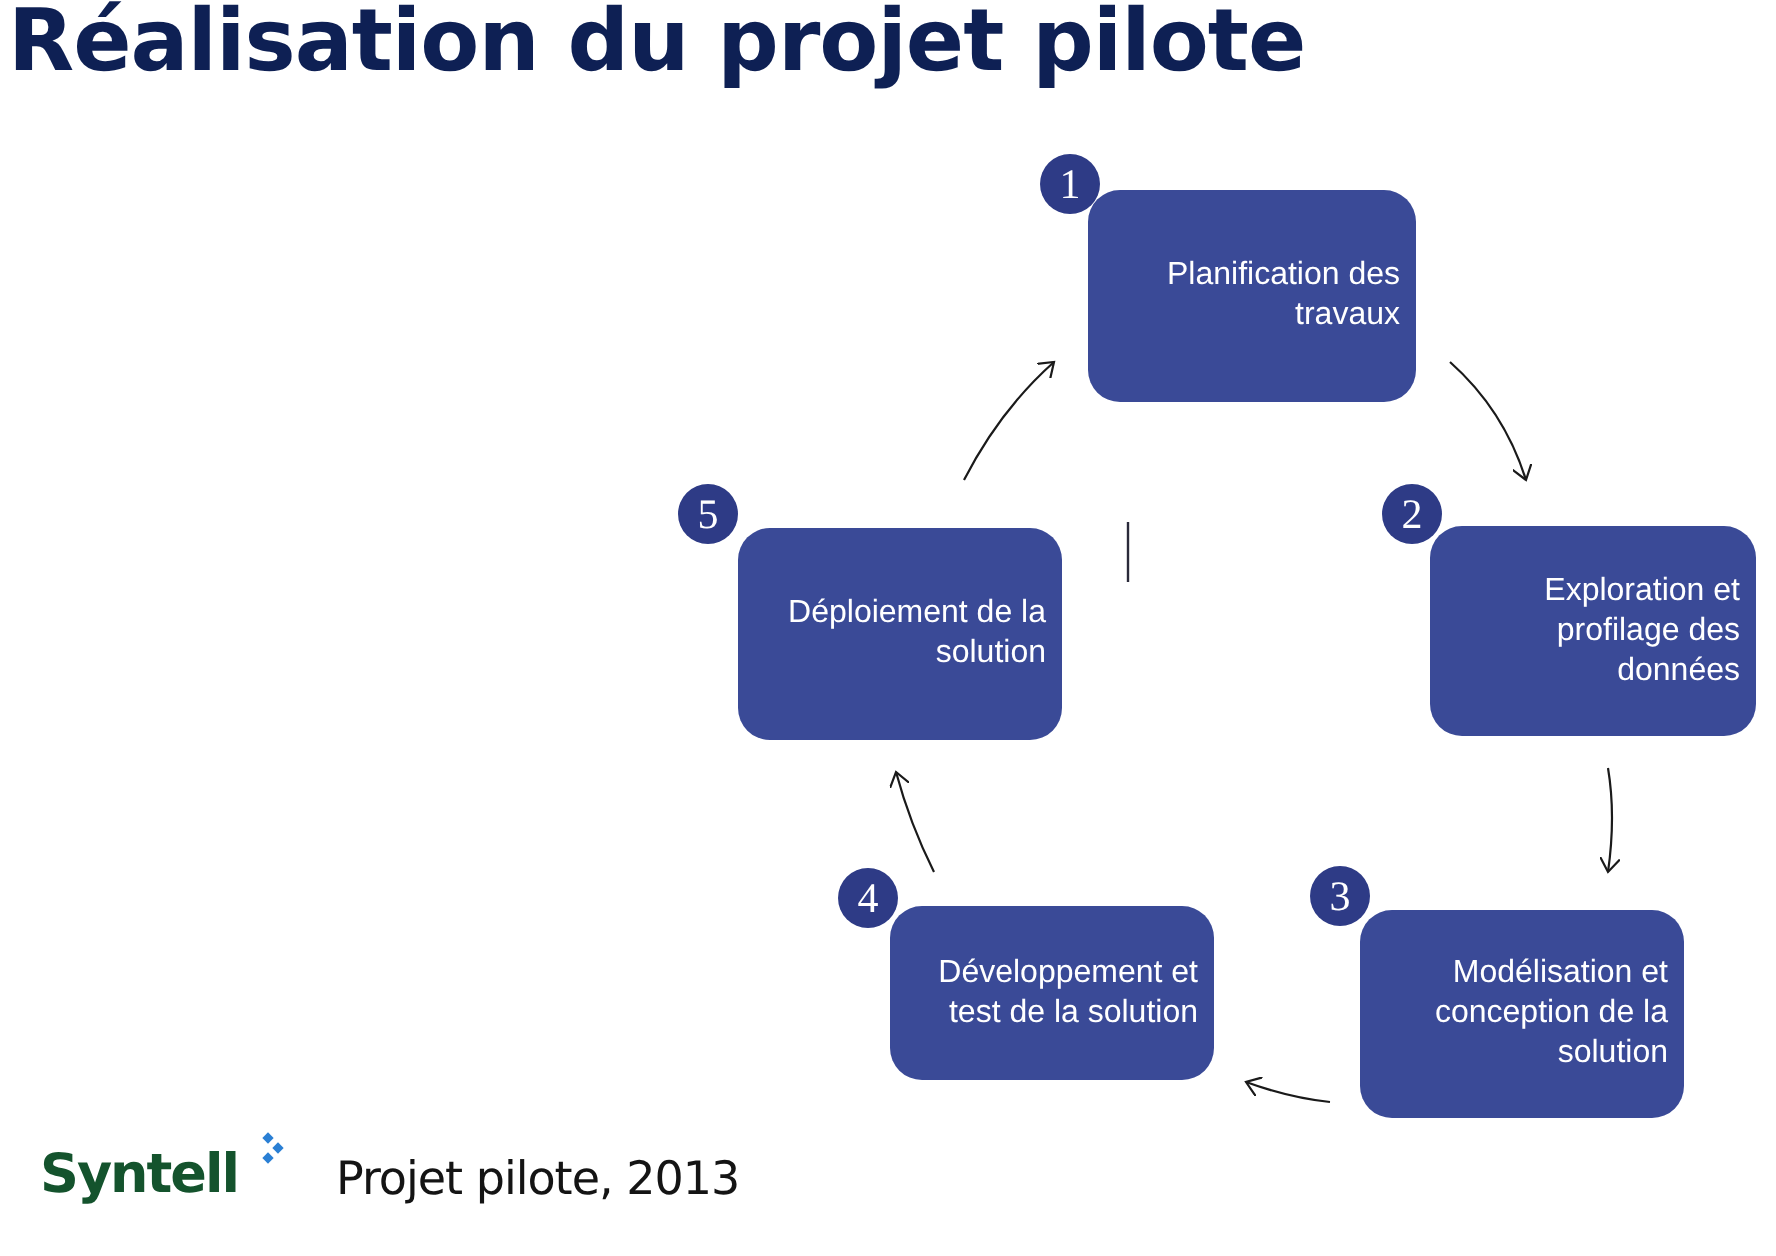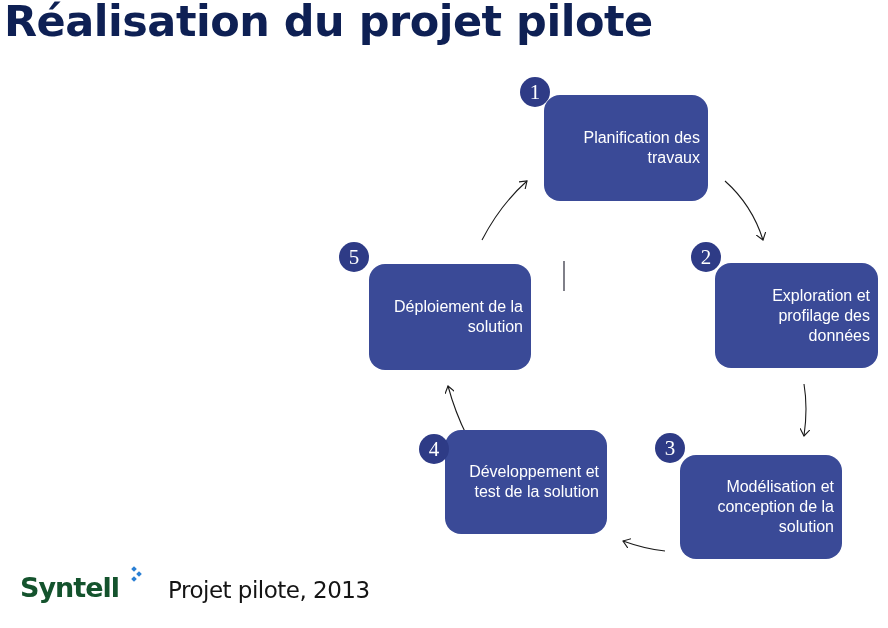--- a/index.html
+++ b/index.html
@@ -66,21 +66,21 @@
 <div class="step" style="left:715px; top:263px; width:163px; height:105px;">
   <span>Exploration et profilage des données</span>
 </div>
 <div class="badge" style="left:691px; top:242px;">2</div>
 
 <div class="step" style="left:680px; top:455px; width:162px; height:104px;">
   <span>Modélisation et conception de la solution</span>
 </div>
 <div class="badge" style="left:655px; top:433px;">3</div>
 
-<div class="step" style="left:445px; top:430px; width:162px; height:104px;">
+<div class="step" style="left:445px; top:453px; width:162px; height:87px;">
   <span>Développement et test de la solution</span>
 </div>
 <div class="badge" style="left:419px; top:434px;">4</div>
 
 <div class="step" style="left:369px; top:264px; width:162px; height:106px;">
   <span>Déploiement de la solution</span>
 </div>
 <div class="badge" style="left:339px; top:242px;">5</div>
 
 <div class="logo">Syntell</div>

